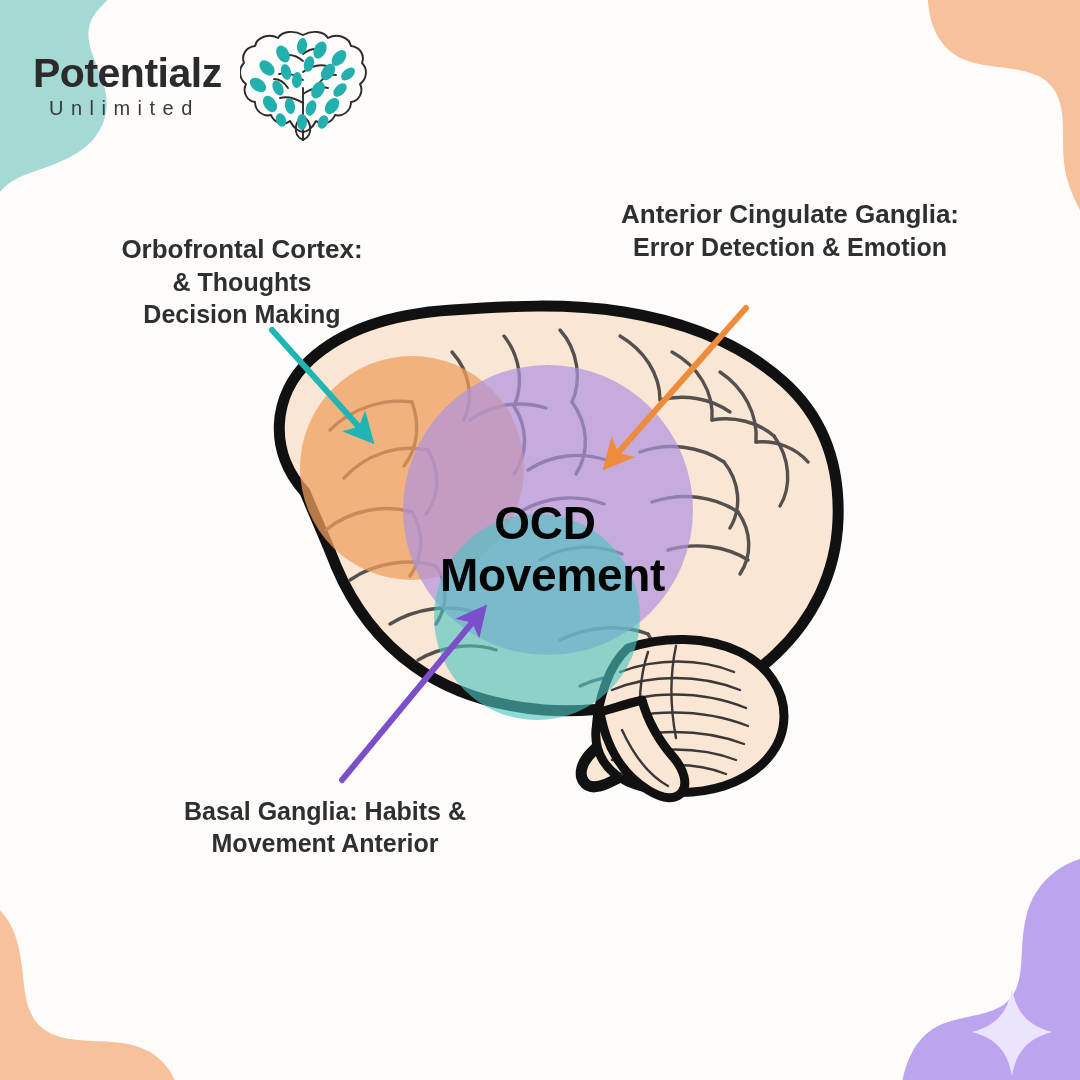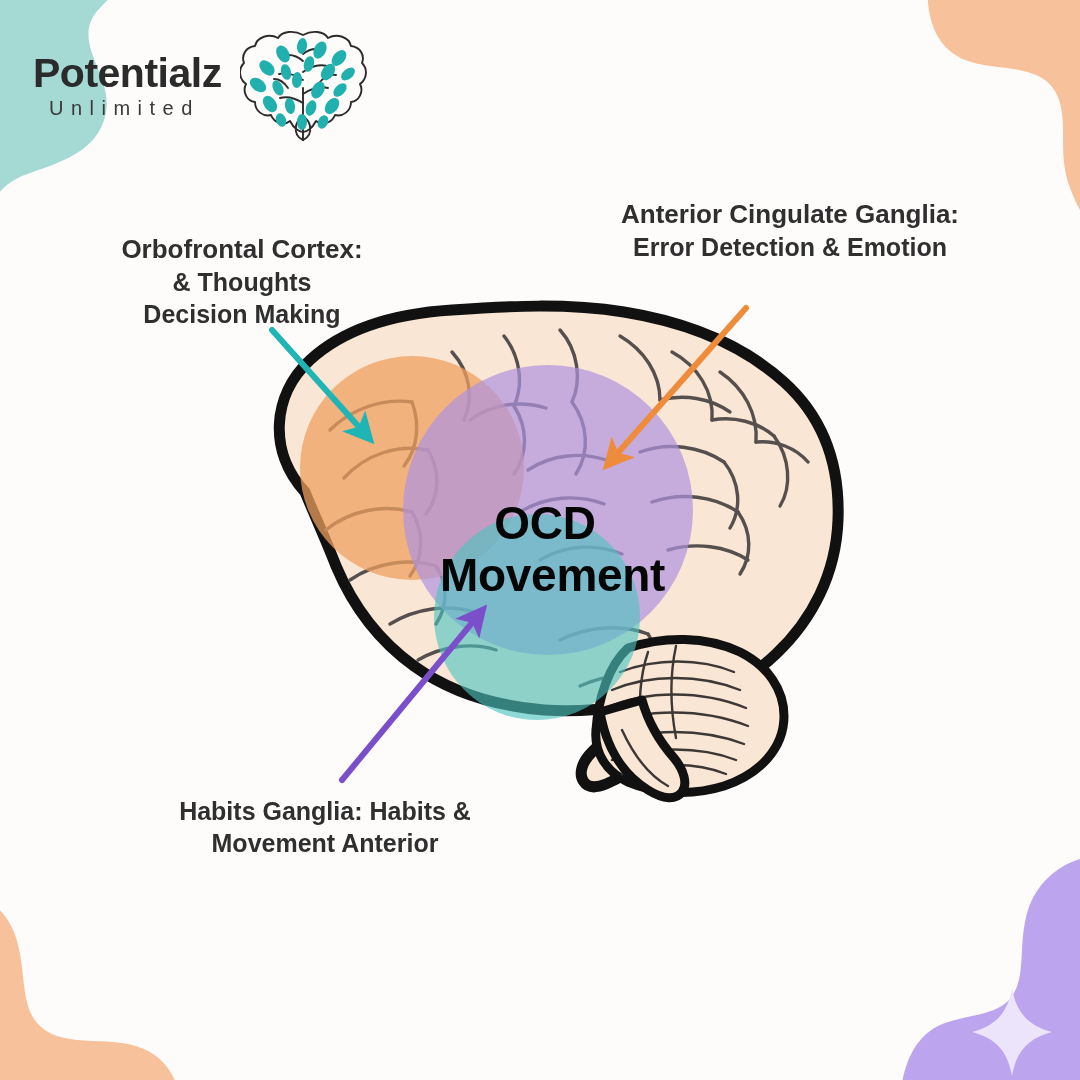--- a/index.html
+++ b/index.html
@@ -304,21 +304,21 @@
     <div class="sub">Decision Making</div>
   </div>
 
   <div class="callout" id="callout-acc">
     <div class="ttl">Anterior Cingulate Ganglia:</div>
     <div class="sub">Error Detection &amp; Emotion</div>
   </div>
 
   <div class="callout" id="callout-bg">
     <div>
-      <span class="ttl">Habits Ganglia:</span>
+      <span class="ttl">Basal Ganglia:</span>
       <span class="sub">Habits &amp;</span>
     </div>
     <div class="sub">Movement Anterior</div>
   </div>
 
   <div id="ocd-label">
     <div>OCD</div>
     <div>Movement</div>
   </div>
 

